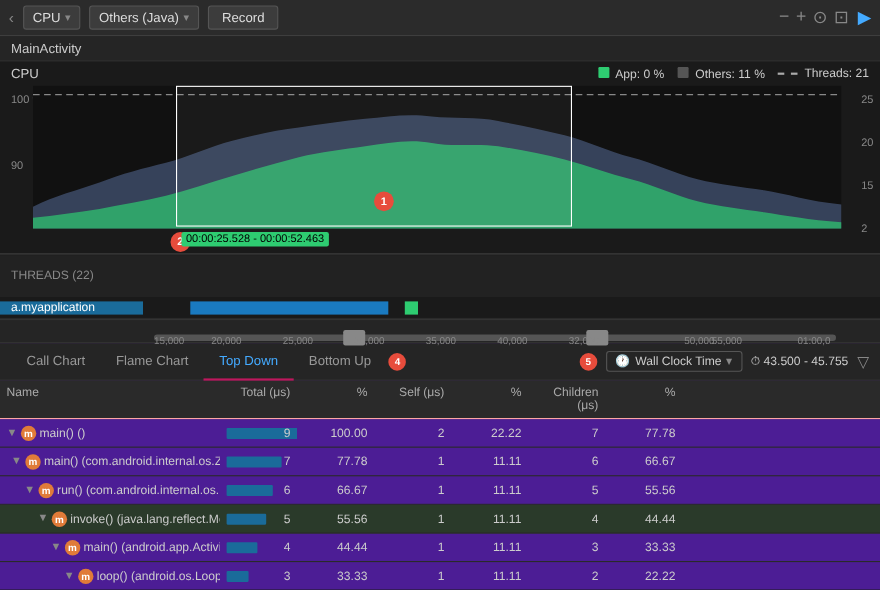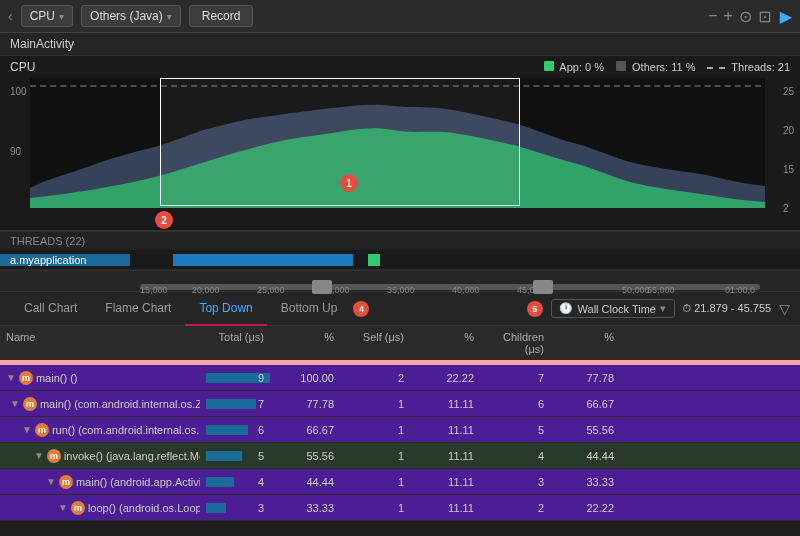--- a/index.html
+++ b/index.html
@@ -172,21 +172,21 @@
       font-weight: bold;
       position: absolute;
     }
 
     
     .threads-section {
       background: #1a1a1a;
       border-top: 1px solid #333;
     }
     .threads-header {
-      padding: 3px 10px;
+      padding: 13px 10px;
       font-size: 11px;
       color: #888;
       background: #222;
     }
     .thread-row {
       display: flex;
       align-items: center;
       height: 20px;
       border-bottom: 1px solid #2a2a2a;
       gap: 18px;
@@ -303,21 +303,21 @@
       color: #888;
       font-size: 14px;
       cursor: pointer;
     }
 
     
     .table-header {
       display: grid;
       grid-template-columns: 200px 70px 70px 70px 70px 70px 70px;
       background: #2a2a2a;
-      border-bottom: 5px solid #fca5a5;
+      border-bottom: 1px solid #fca5a5;
       padding: 3px 0;
     }
     .th {
       padding: 2px 6px;
       font-size: 11px;
       color: #aaa;
       text-align: right;
     }
     .th:first-child { text-align: left; }
     .table-body { overflow-y: auto; }
@@ -452,20 +452,21 @@
   <div class="selection-box"></div>
 
   <span class="circle-badge" style="left:340px; top:118px;">
     <span>1</span>
   </span>
 
   <span class="circle-badge" style="left:155px; top:155px;">
     <span>2</span>
   </span>
 
+  <div class="selection-label">00:00:25.528 - 00:00:52.463</div>
 </div>
 
 <div class="threads-section">
   <div class="threads-header">
     <span>THREADS (22)</span>
   </div>
   <div class="thread-row">
     <div class="thread-name highlight">
       <span>a.myapplication</span>
     </div>
@@ -482,21 +483,21 @@
     <div class="ruler-track" style="left:0;right:30px;"></div>
     <div class="ruler-handle" style="left:calc(28% - 10px);"></div>
     <div class="ruler-handle" style="left:calc(62% - 10px);"></div>
 
     <span class="ruler-tick" style="left:0;">15,000</span>
     <span class="ruler-tick" style="left:8%;">20,000</span>
     <span class="ruler-tick" style="left:18%;">25,000</span>
     <span class="ruler-tick" style="left:28%;">30,000</span>
     <span class="ruler-tick" style="left:38%;">35,000</span>
     <span class="ruler-tick" style="left:48%;">40,000</span>
-    <span class="ruler-tick" style="left:58%;">45,000</span>
+    <span class="ruler-tick" style="left:58%;">32,000</span>
     <span class="ruler-tick" style="left:68%;padding-left:40px;">50,000</span>
     <span class="ruler-tick" style="left:78%;">55,000</span>
     <span class="ruler-tick" style="left:90%;">01:00,0</span>
   </div>
 </div>
 
 <div class="bottom-section">
   <div class="tabs-row">
     <div class="tab">
       <span>Call Chart</span>
@@ -518,21 +519,21 @@
 
     <span class="circle-badge" style="position:relative;left:0;top:0;width:16px;height:16px;font-size:9px;margin-right:8px;">
       <span>5</span>
     </span>
     <div class="clock-filter">
       <div class="clock-label">
         <span>🕐</span>
         <span>Wall Clock Time</span>
         <span style="color:#888;">▾</span>
       </div>
-      <span class="time-range">⏱ 21.879 - 45.755</span>
+      <span class="time-range">⏱ 43.500 - 45.755</span>
       <span class="filter-icon">▽</span>
     </div>
   </div>
 
   <div class="table-header">
     <div class="th">Name</div>
     <div class="th">Total (μs)</div>
     <div class="th">%</div>
     <div class="th">Self (μs)</div>
     <div class="th">%</div>

